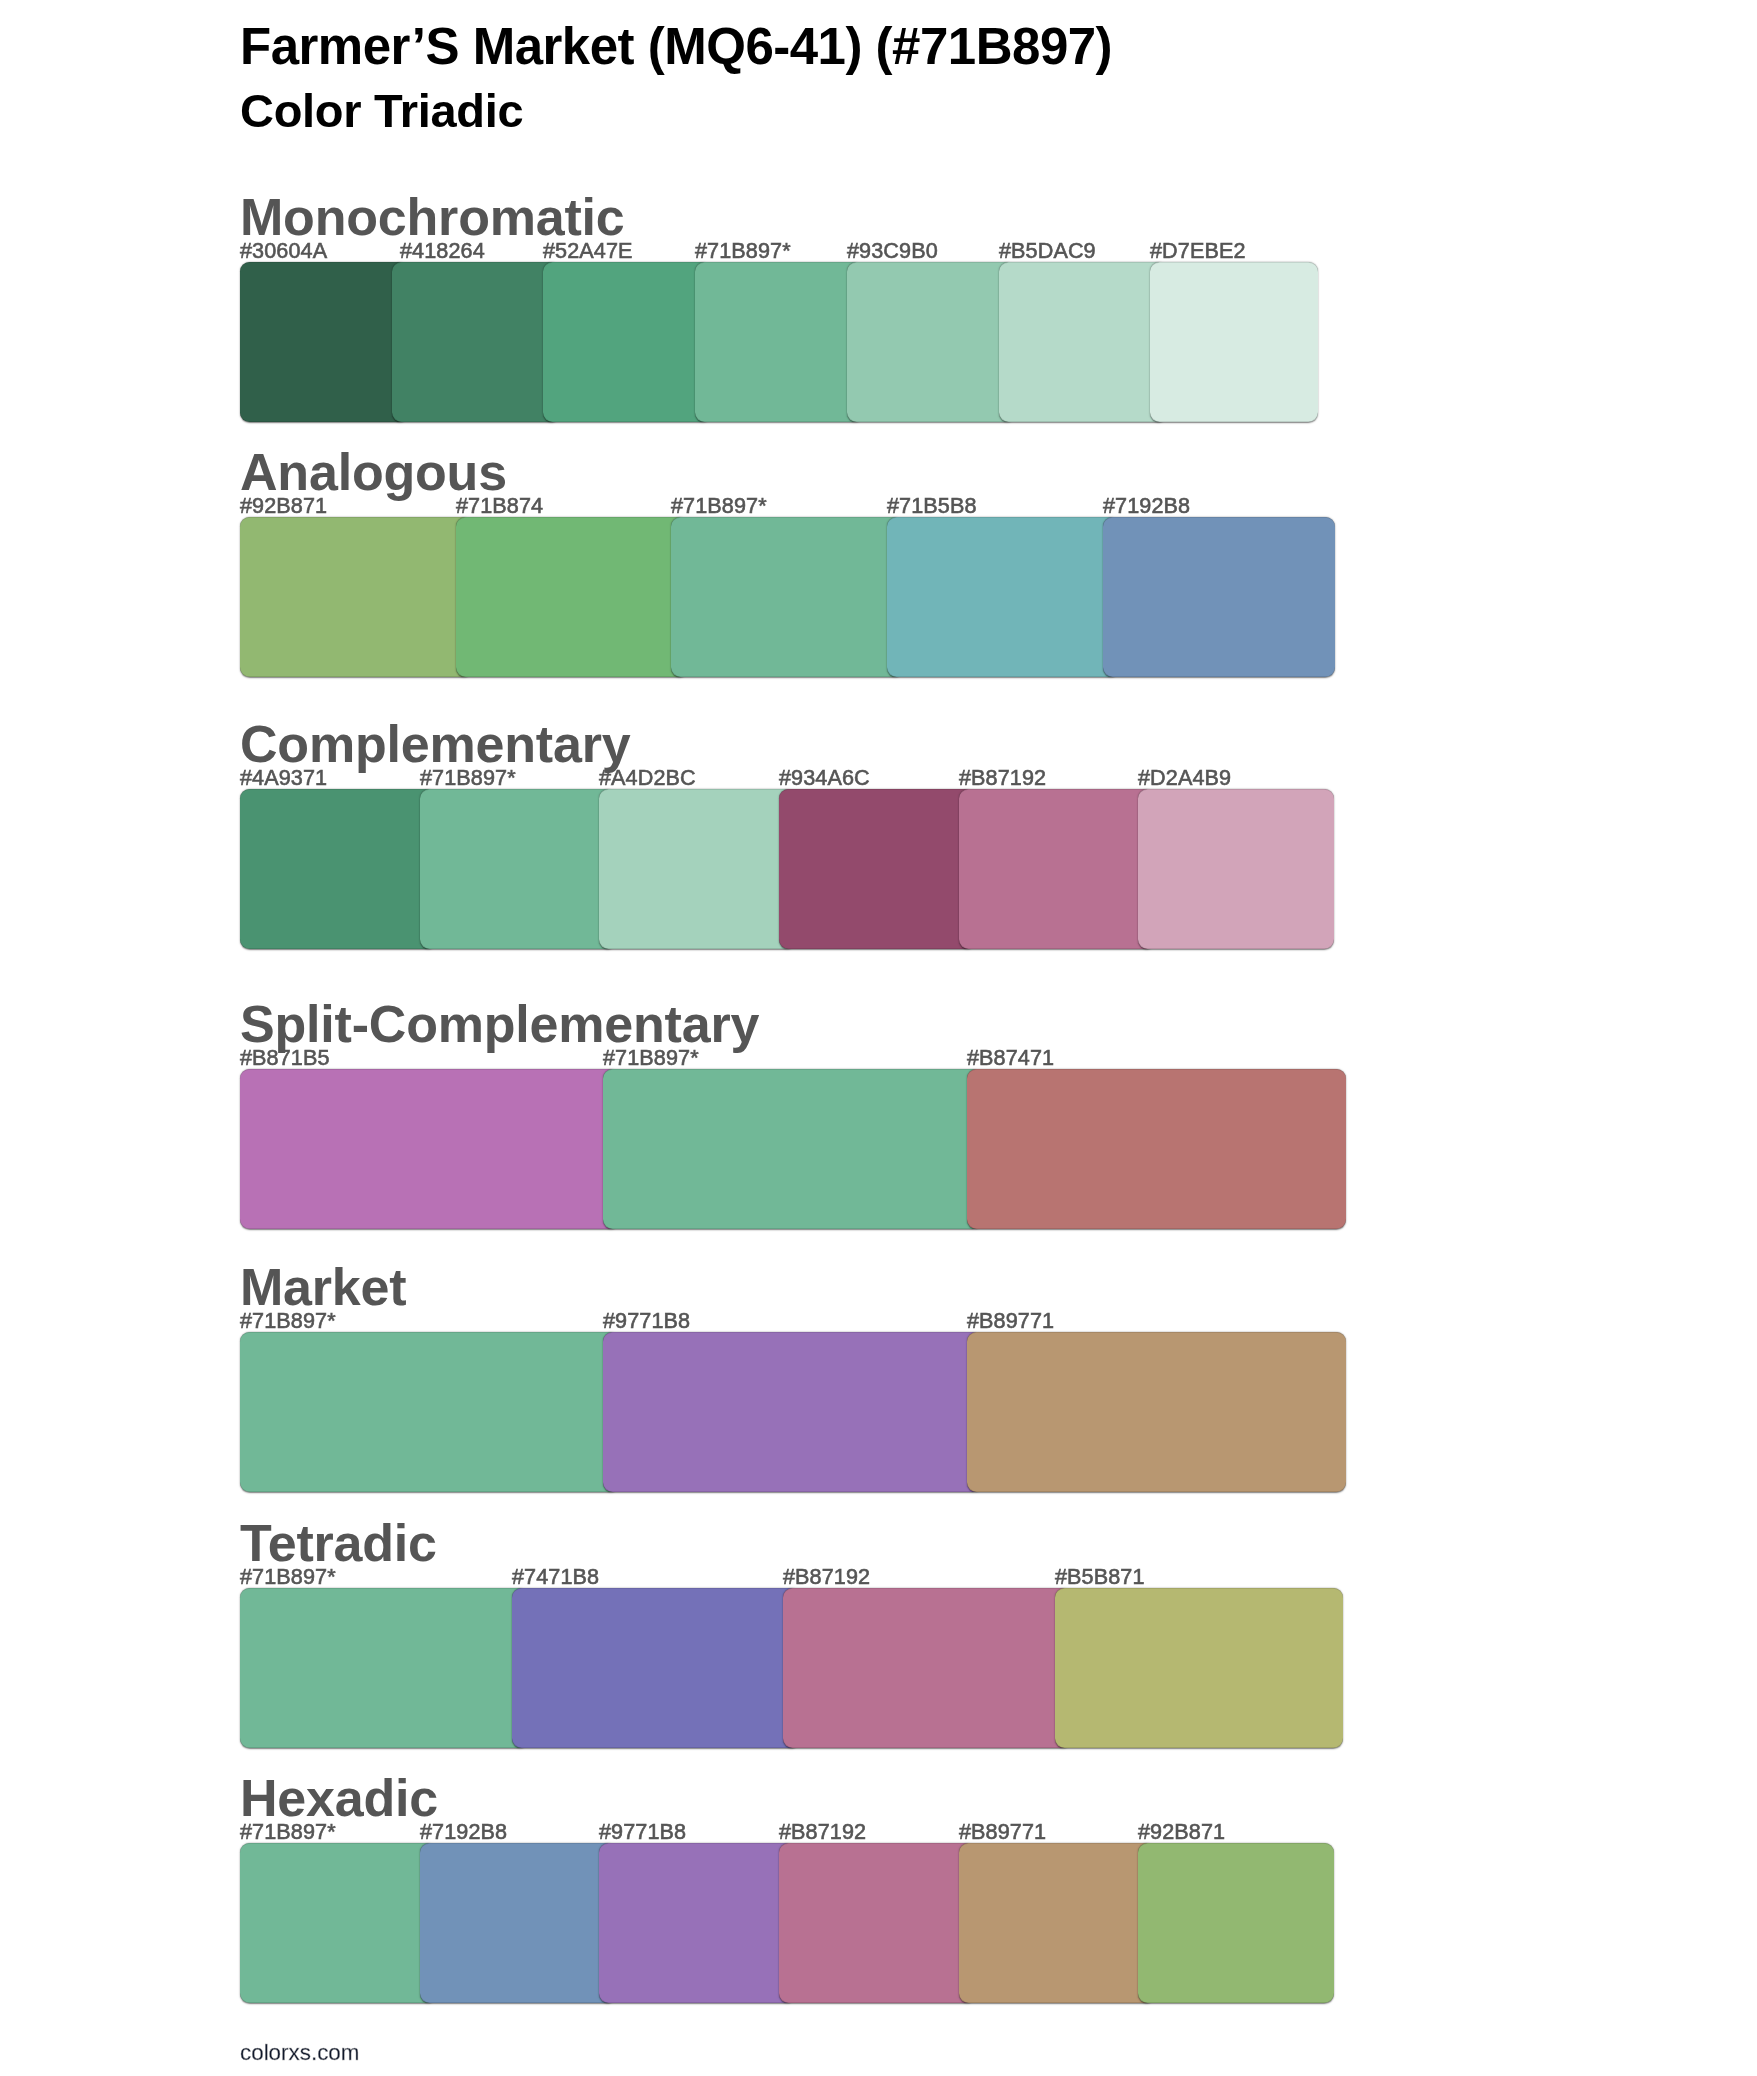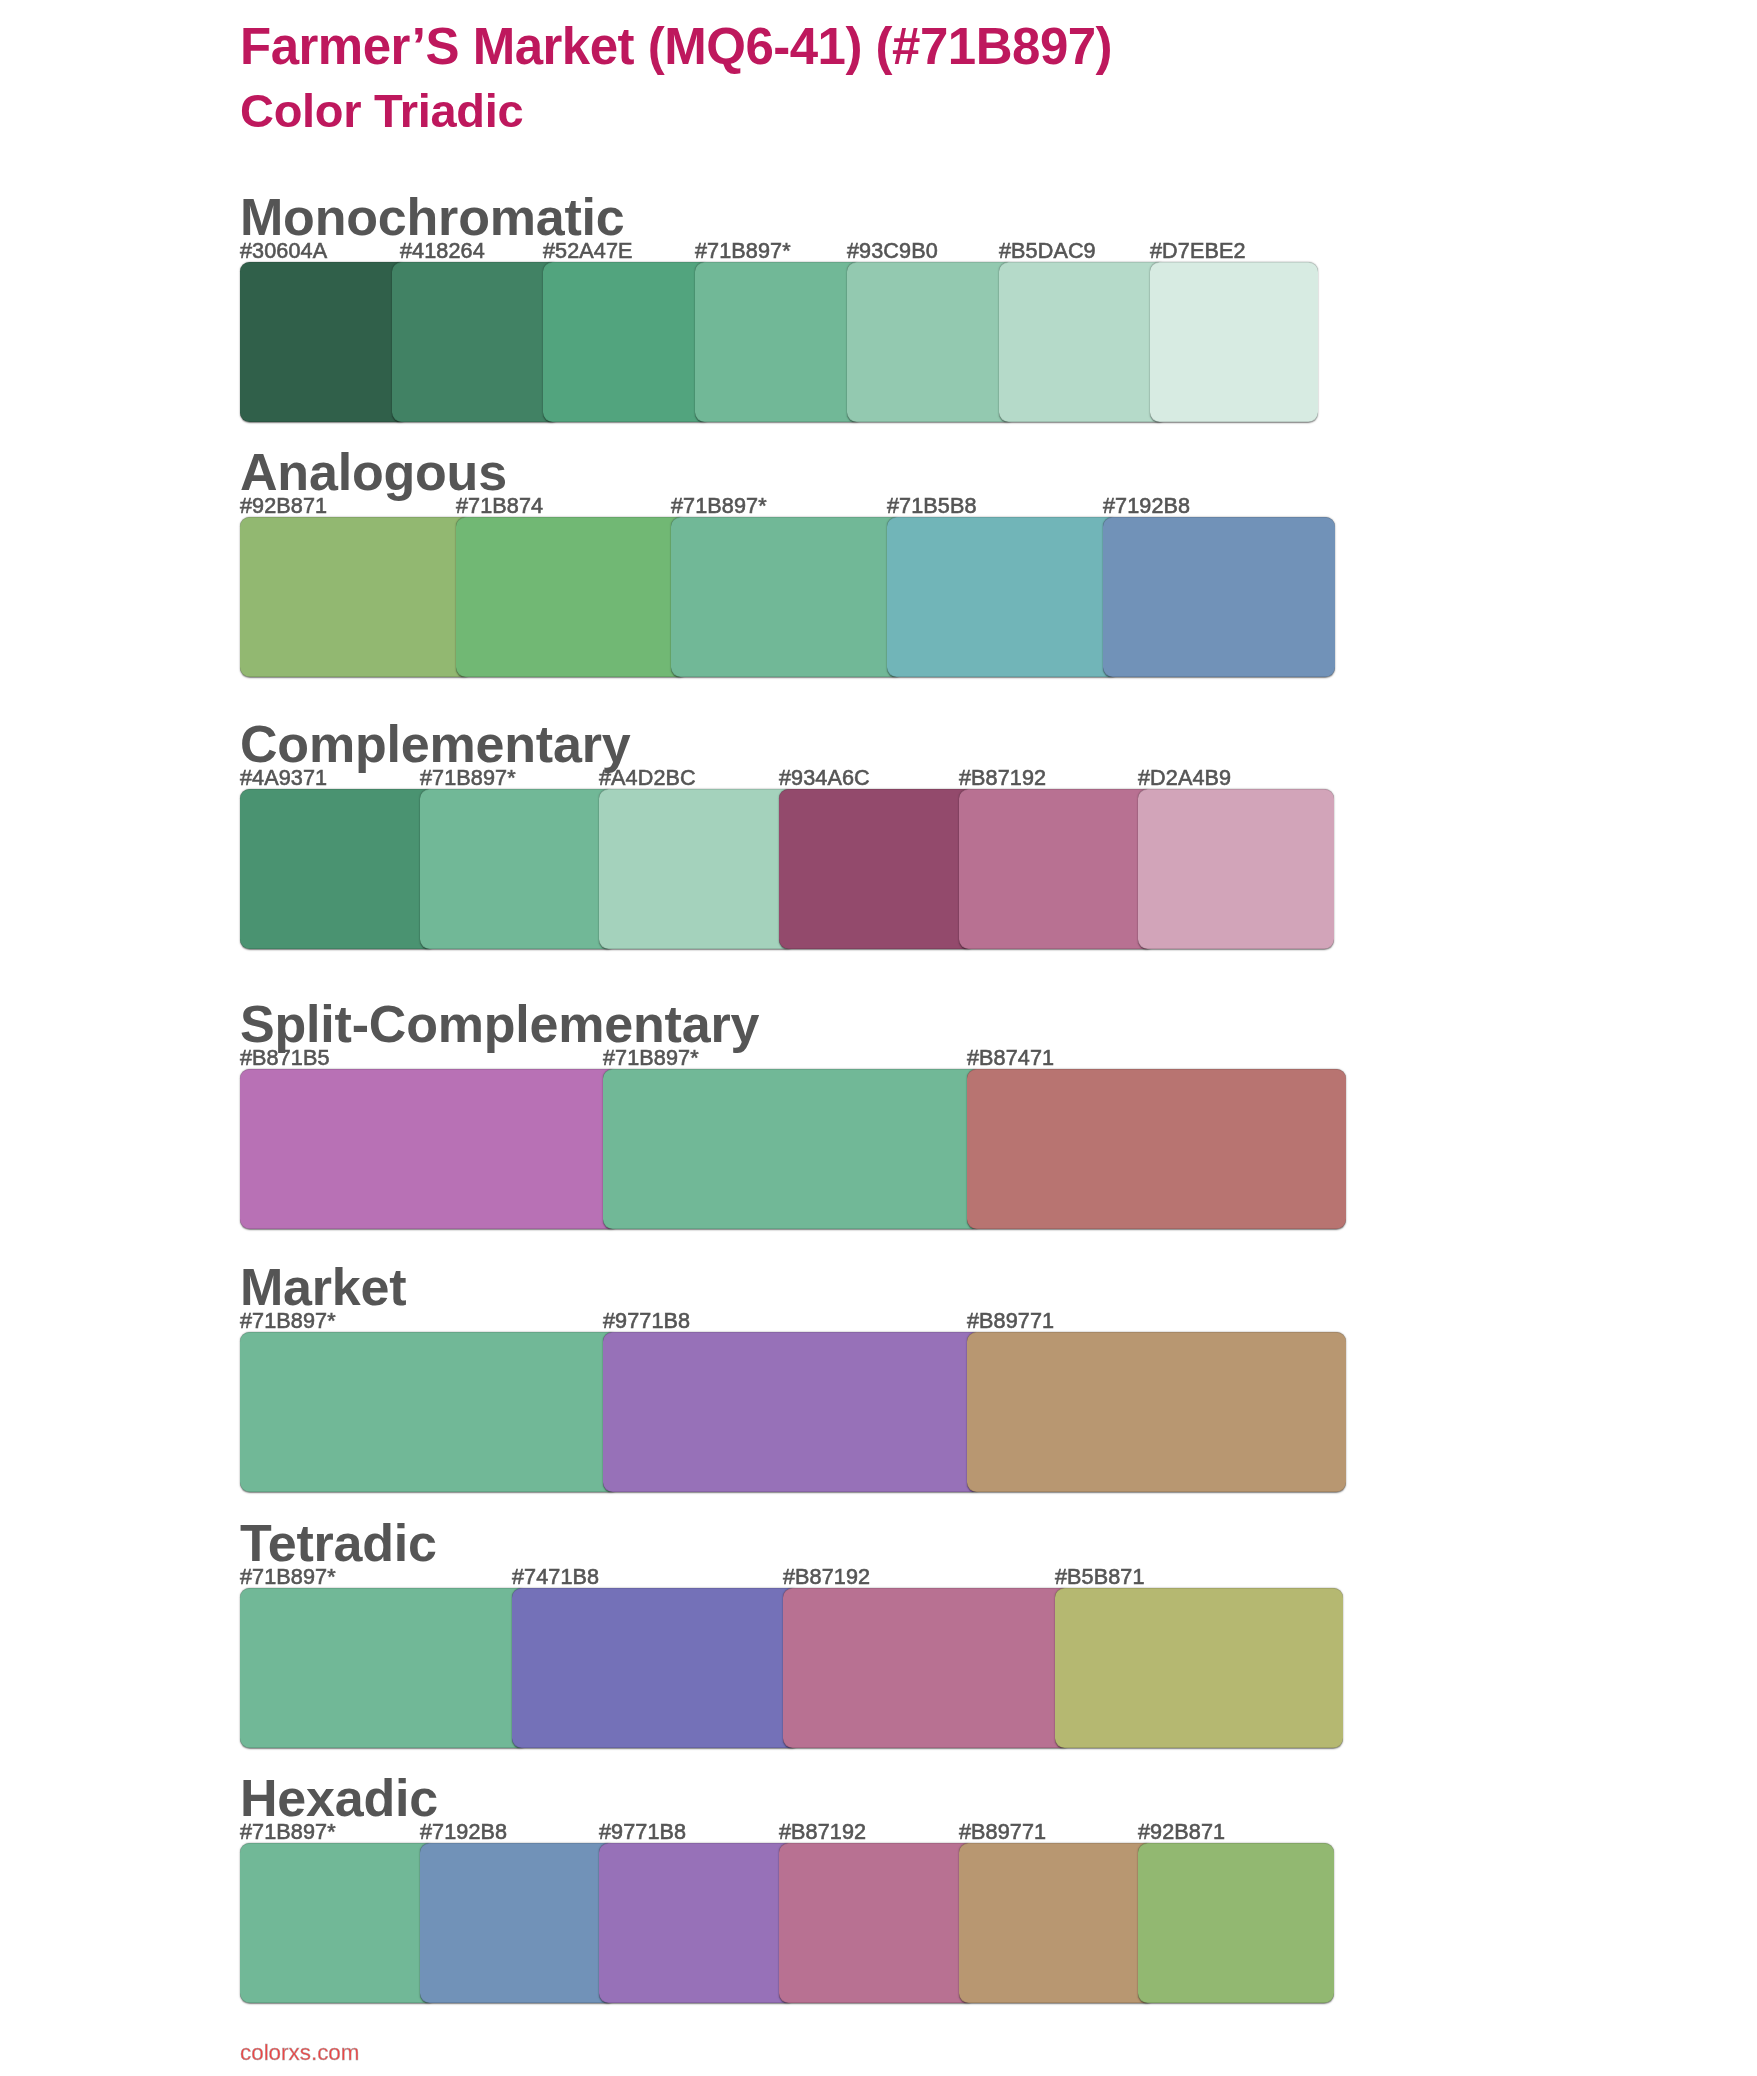--- a/index.html
+++ b/index.html
@@ -7,21 +7,21 @@
   body{
     width:1757px;height:2077px;background:#ffffff;
     font-family:"Liberation Sans", sans-serif;
     -webkit-font-smoothing:antialiased;
   }
   .page{position:relative;width:1757px;height:2077px;overflow:hidden;background:#fff;}
 
   .title,.subtitle{
     position:absolute;left:240px;
     font-family:"Liberation Sans", sans-serif;
-    font-weight:bold;color:#be185d;white-space:nowrap;
+    font-weight:bold;color:#000000;white-space:nowrap;
     line-height:1;
   }
   .title{top:21px;font-size:51px;letter-spacing:-0.5px;}
   .subtitle{top:87px;font-size:47px;letter-spacing:-0.3px;}
 
   .section{position:absolute;left:240px;width:1118px;margin:0;}
   .sec-head{
     position:absolute;left:0;top:-4.4px;
     font-family:"Liberation Sans", sans-serif;
     font-weight:bold;font-size:52px;color:#555555;
@@ -35,21 +35,21 @@
   }
   .sw-lab{
     position:absolute;bottom:100%;margin-bottom:0px;z-index:50;
     font-family:"Liberation Sans", sans-serif;
     font-weight:normal;font-size:21.6px;line-height:1;color:#555555;-webkit-text-stroke:0.6px #555555;
     white-space:nowrap;letter-spacing:0.1px;
   }
   .footer{
     position:absolute;left:240px;top:2042px;
     font-family:"Liberation Sans", sans-serif;
-    font-size:22.4px;font-weight:normal;color:#ef4444;line-height:1;-webkit-text-stroke:0.4px #a8a8a8;
+    font-size:22.4px;font-weight:normal;color:#0f172a;line-height:1;-webkit-text-stroke:0.4px #a8a8a8;
   }
 </style>
 </head>
 <body>
 
 <div class="page">
 
   <header class="page-header">
     <h1 class="title">Farmer’S Market (MQ6-41) (#71B897)</h1>
     <h2 class="subtitle">Color Triadic</h2>

